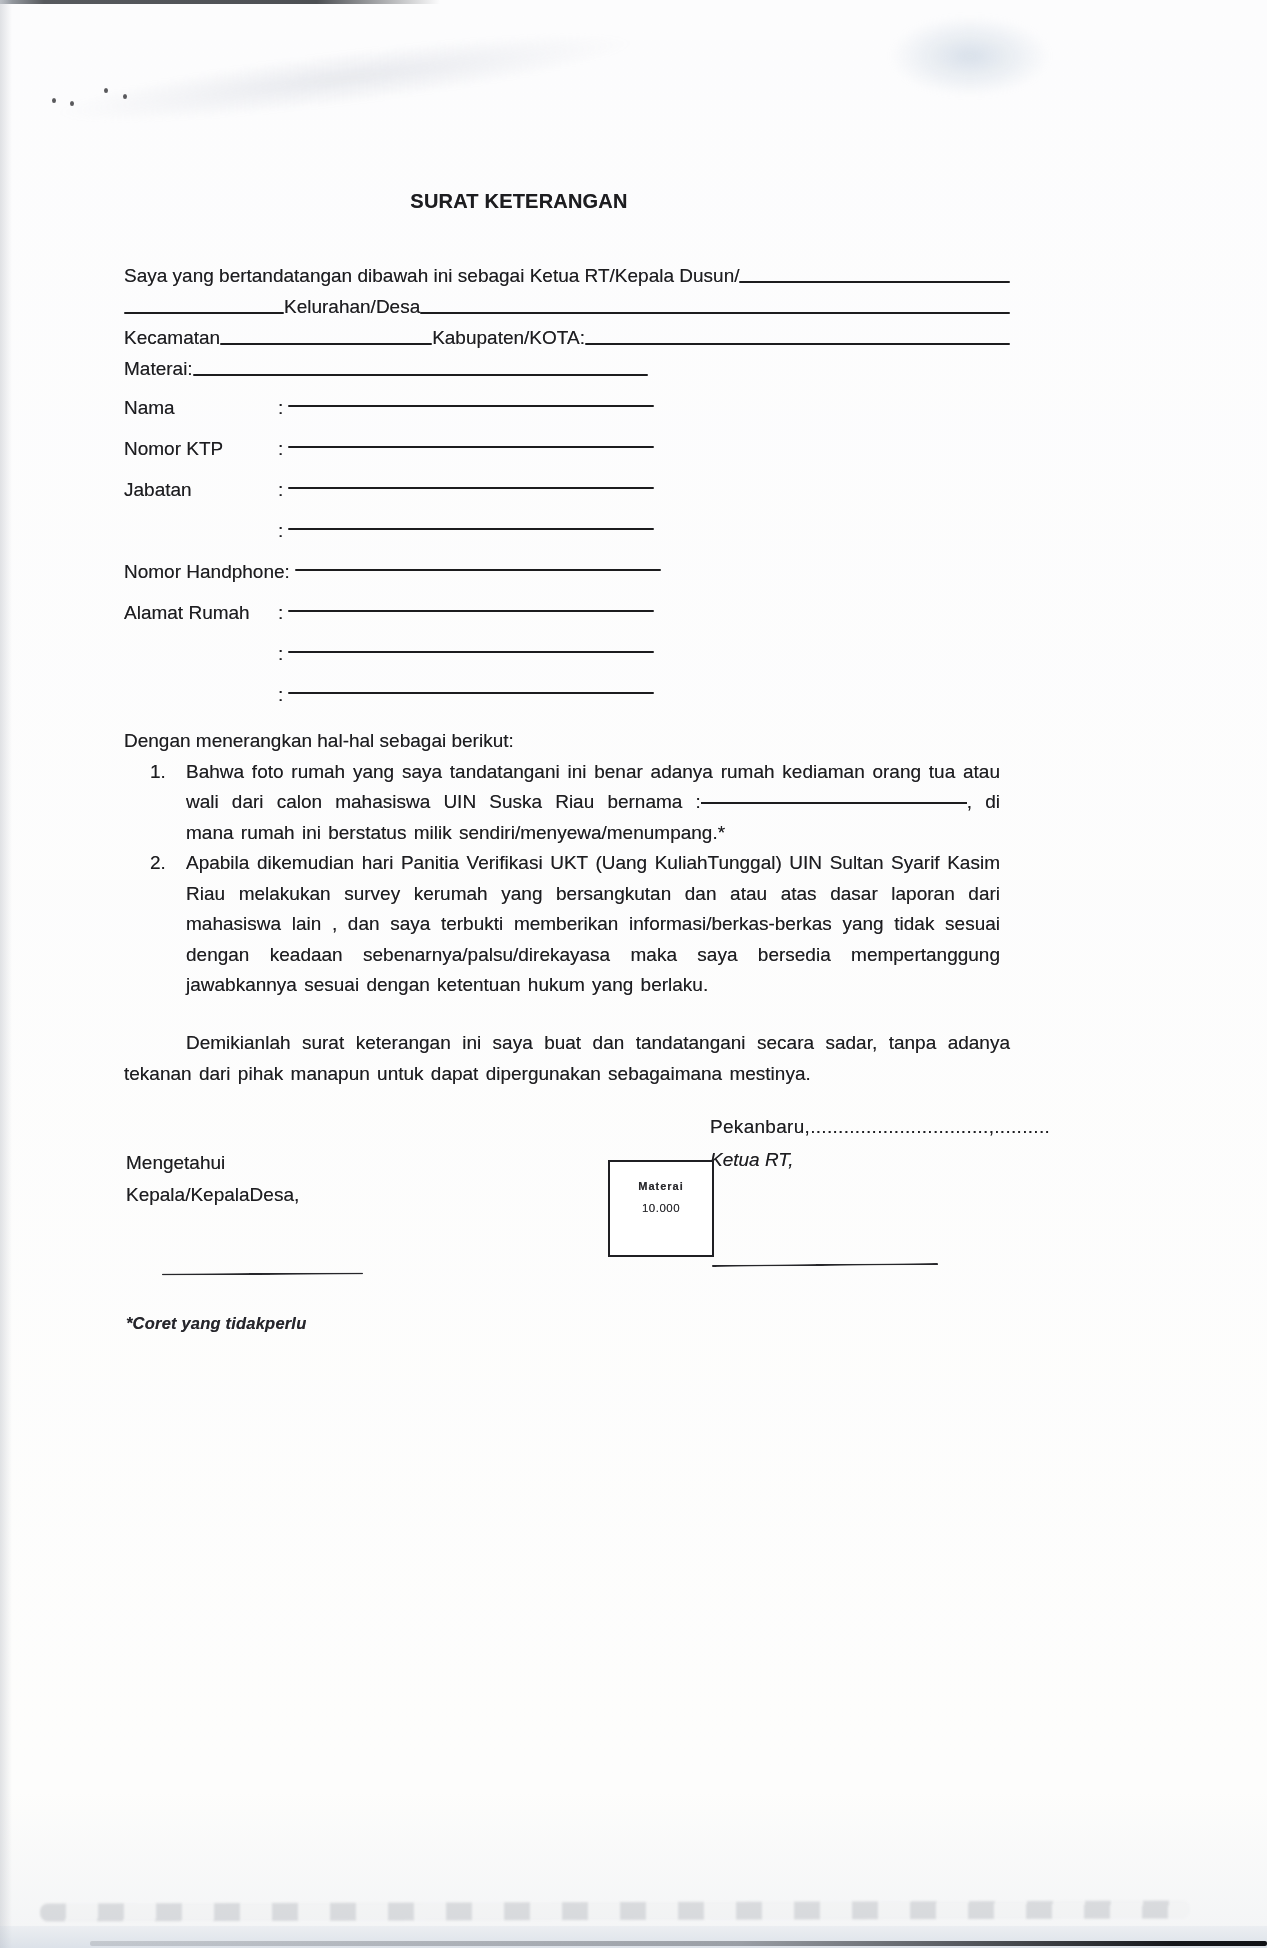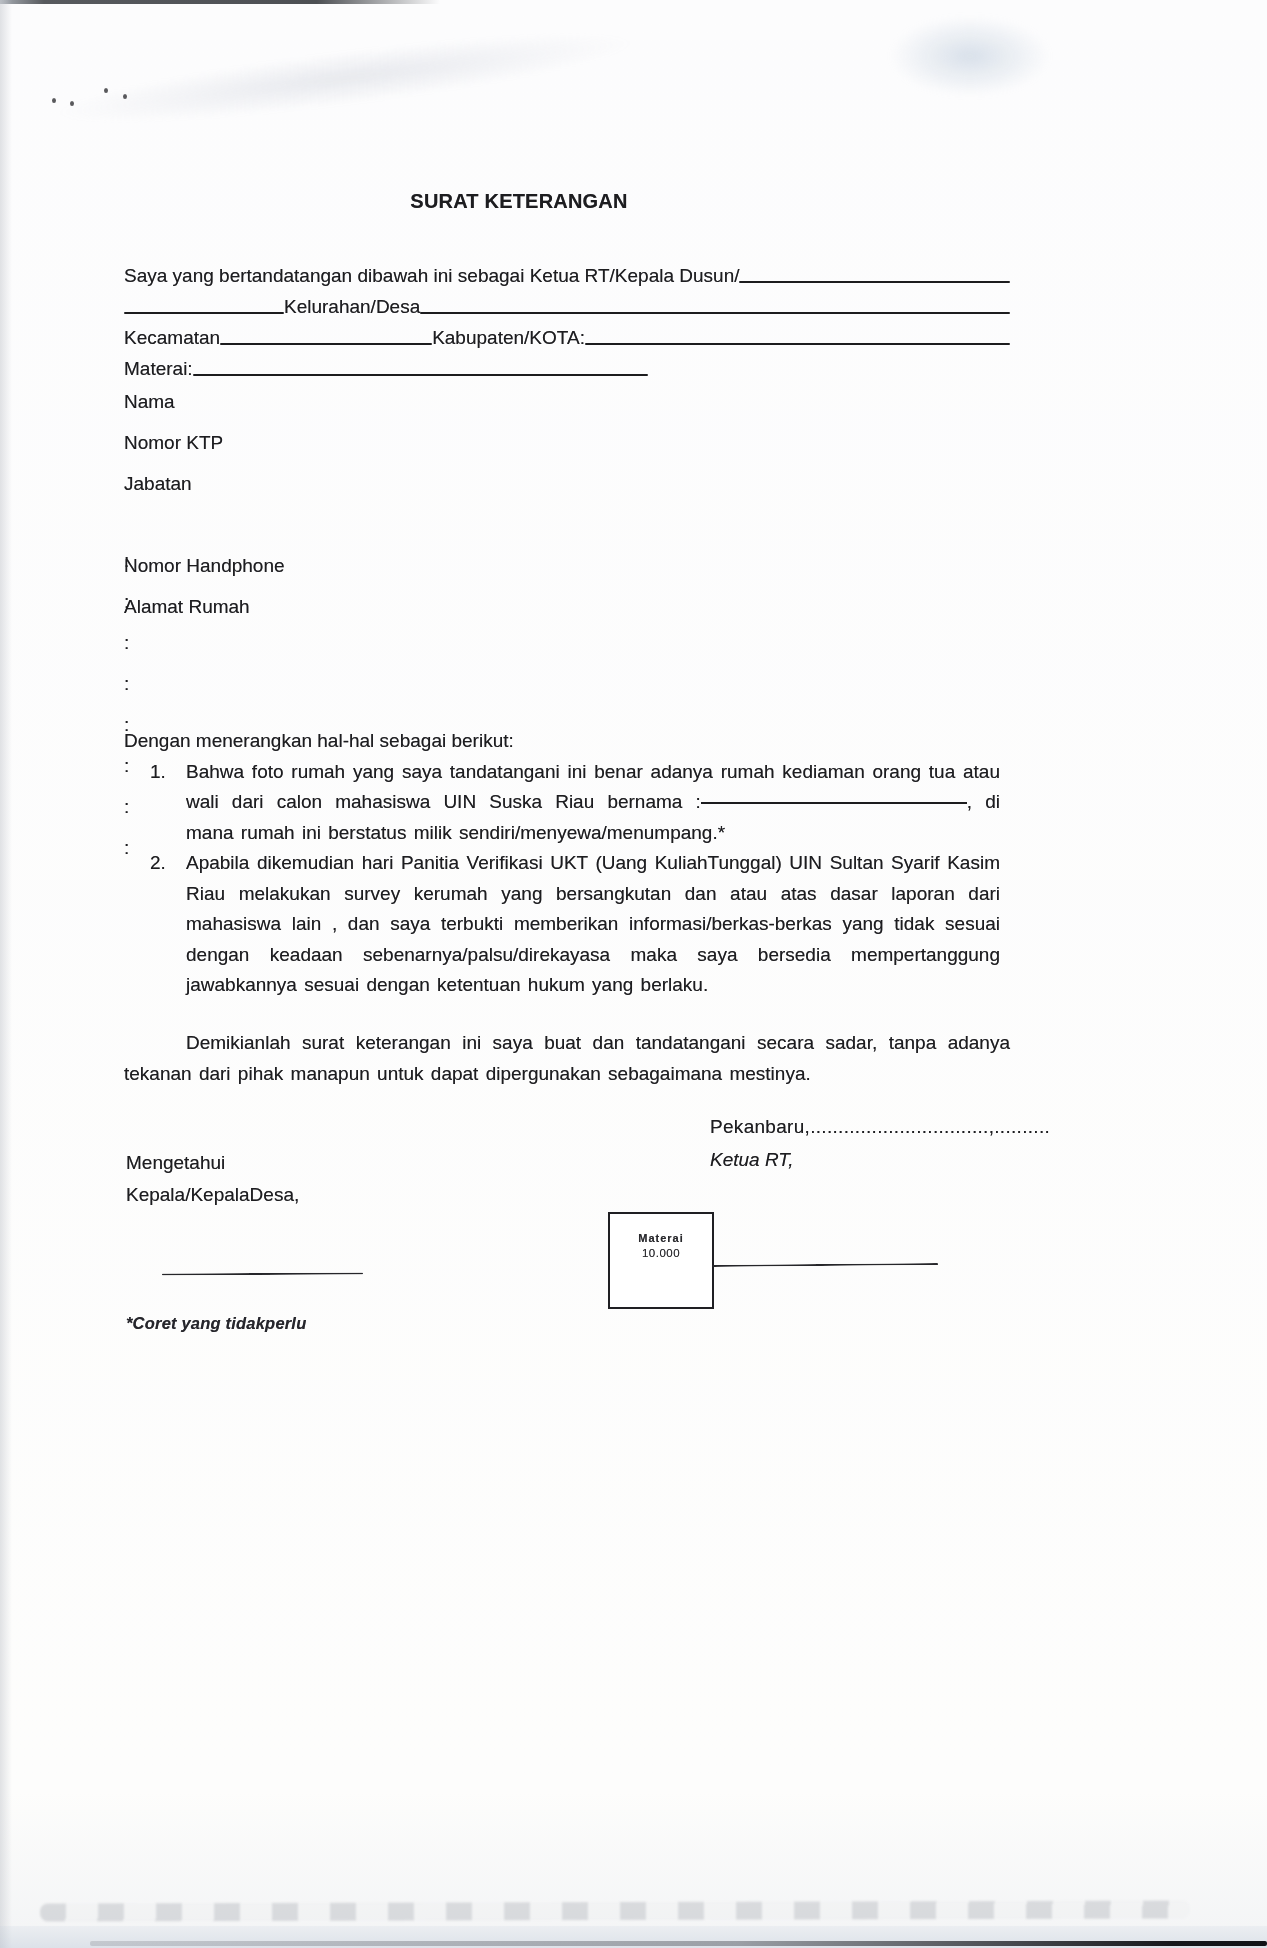--- a/index.html
+++ b/index.html
@@ -35,42 +35,42 @@
   .intro{position:absolute;top:258px;left:124px;width:886px;font-size:19px;}
   .irow{display:flex;height:31px;align-items:flex-end;}
   .irow .t{line-height:27px;white-space:pre;}
   .bline{border-bottom:2px solid #1c1c1e;margin-bottom:6px;border-radius:1px;}
   .fill{flex:1 1 auto;}
   .w160{flex:0 0 160px;}
   .w212{flex:0 0 212px;}
   .w455{flex:0 0 455px;}
   
   .fields{position:absolute;top:390px;left:124px;width:540px;font-size:19px;}
-  .frow{display:flex;height:41px;align-items:flex-start;flex-direction:column;}
+  .frow{display:flex;height:41px;align-items:center;}
   .frow .lab{flex:0 0 154px;line-height:24px;margin-bottom:5px;white-space:pre;}
   .frow .col{flex:0 0 10px;line-height:24px;margin-bottom:5px;}
   .frow .fl{flex:0 0 366px;border-bottom:2px solid #1c1c1e;margin-bottom:9px;border-radius:1px;}
   
   .statement{position:absolute;top:726px;left:124px;width:886px;font-size:19px;line-height:30.5px;}
   .li{position:relative;padding-left:62px;padding-right:10px;text-align:justify;box-sizing:border-box;word-spacing:2px;}
   .li .num{position:absolute;left:26px;top:0;word-spacing:normal;}
   .inline-blank{display:inline-block;width:266px;border-bottom:2px solid #1c1c1e;height:1px;transform:translateY(-4px);}
   
   .closing{position:absolute;top:1000px;left:124px;width:886px;font-size:19px;line-height:31px;
     text-align:justify;text-indent:62px;word-spacing:2px;margin-top:27px;}
   
   .sig{position:absolute;font-size:19px;line-height:24px;margin-top:12px;}
   .place-date{left:710px;top:1103px;letter-spacing:.3px;}
   .right-role{left:710px;top:1136px;font-style:italic;}
   .mengetahui{left:126px;top:1139px;}
   .lurah{left:126px;top:1171px;}
-  .stamp{position:absolute;left:608px;top:1212px;width:106px;height:97px;box-sizing:border-box;
+  .stamp{position:absolute;left:608px;top:1160px;width:106px;height:97px;box-sizing:border-box;
     border:2px solid #1f1f23;background:#fff;text-align:center;padding-top:18px;}
   .stamp .s1{font-size:11px;font-weight:bold;letter-spacing:1px;color:#2a2a2e;display:block;}
-  .stamp .s2{font-size:11.5px;color:#2a2a2e;display:block;margin-top:3px;letter-spacing:.5px;}
+  .stamp .s2{font-size:11.5px;color:#2a2a2e;display:block;margin-top:10px;letter-spacing:.5px;}
   .sigline{position:absolute;height:0;border-top:2px solid #26262a;border-radius:2px;}
   .sigline.left{left:162px;top:1273px;width:201px;transform:rotate(-.35deg);}
   .sigline.right{left:712px;top:1264px;width:226px;transform:rotate(-.45deg);}
   
   .footnote{position:absolute;left:126px;top:1314px;font-size:16.5px;font-style:italic;font-weight:bold;
     font-family:"Liberation Sans",sans-serif;color:#26262c;letter-spacing:.2px;}
 </style>
 </head>
 <body>
 

